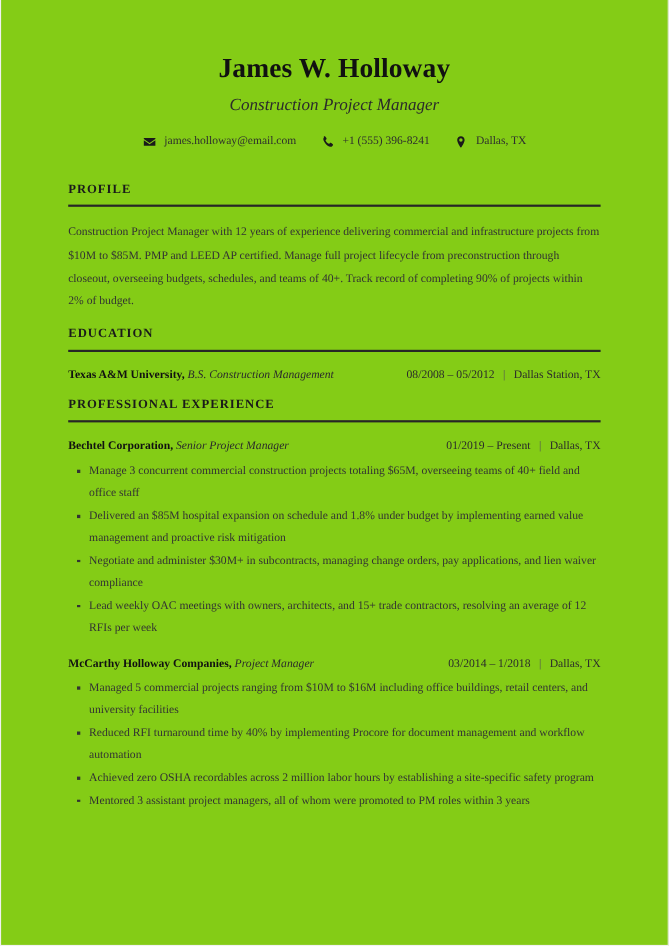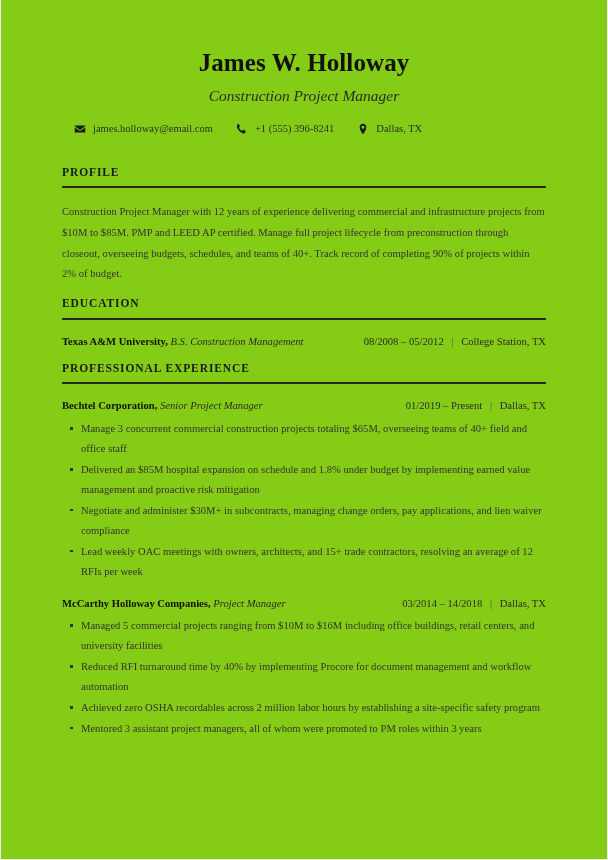--- a/index.html
+++ b/index.html
@@ -41,20 +41,21 @@
   }
   .subtitle {
     font-style: italic;
     font-size: 15.5px;
     color: #2b2b2b;
     margin-top: 9px;
     line-height: 1.2;
   }
   .contact-row {
     display: flex;
+    justify-content: center;
     align-items: center;
     flex-wrap: wrap;
     margin-top: 17px;
     font-size: 10.5px;
     color: #2e2e2e;
   }
   .contact-row.second {
     margin-top: 10px;
   }
   .contact-item {
@@ -196,21 +197,21 @@
 
     <div class="entry">
       <div class="entry-head">
         <div class="entry-left">
           <span class="entry-org">Texas A&amp;M University,</span>
           <span class="entry-role">B.S. Construction Management</span>
         </div>
         <div class="entry-meta">
           <span>08/2008 – 05/2012</span>
           <span class="sep">|</span>
-          <span>College Station, TX</span>
+          <span>Dallas Station, TX</span>
         </div>
       </div>
     </div>
   </div>
 
   <div class="section">
     <div class="section-title">PROFESSIONAL EXPERIENCE</div>
     <div class="section-rule"></div>
 
     <div class="entry">
@@ -233,21 +234,21 @@
       </ul>
     </div>
 
     <div class="entry">
       <div class="entry-head">
         <div class="entry-left">
           <span class="entry-org">McCarthy Holloway Companies,</span>
           <span class="entry-role">Project Manager</span>
         </div>
         <div class="entry-meta">
-          <span>03/2014 – 14/2018</span>
+          <span>03/2014 – 1/2018</span>
           <span class="sep">|</span>
           <span>Dallas, TX</span>
         </div>
       </div>
       <ul class="bullets">
         <li>Managed 5 commercial projects ranging from $10M to $16M including office buildings, retail centers, and university facilities</li>
         <li>Reduced RFI turnaround time by 40% by implementing Procore for document management and workflow automation</li>
         <li>Achieved zero OSHA recordables across 2 million labor hours by establishing a site-specific safety program</li>
         <li>Mentored 3 assistant project managers, all of whom were promoted to PM roles within 3 years</li>
       </ul>

